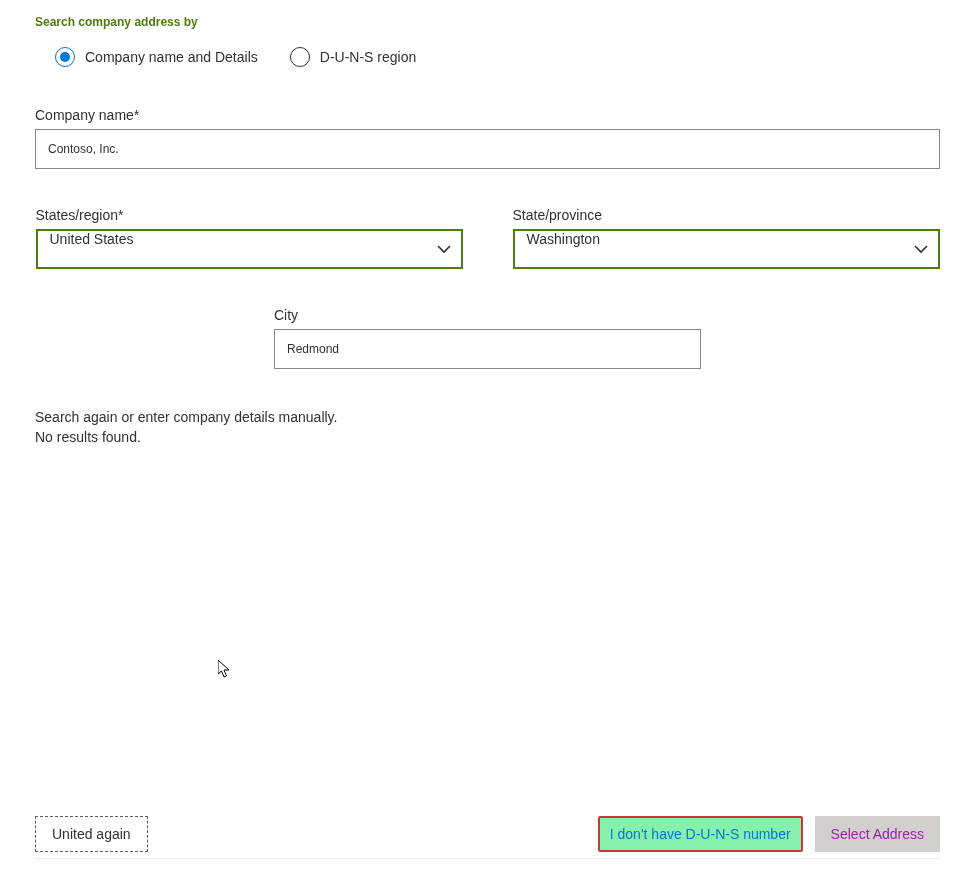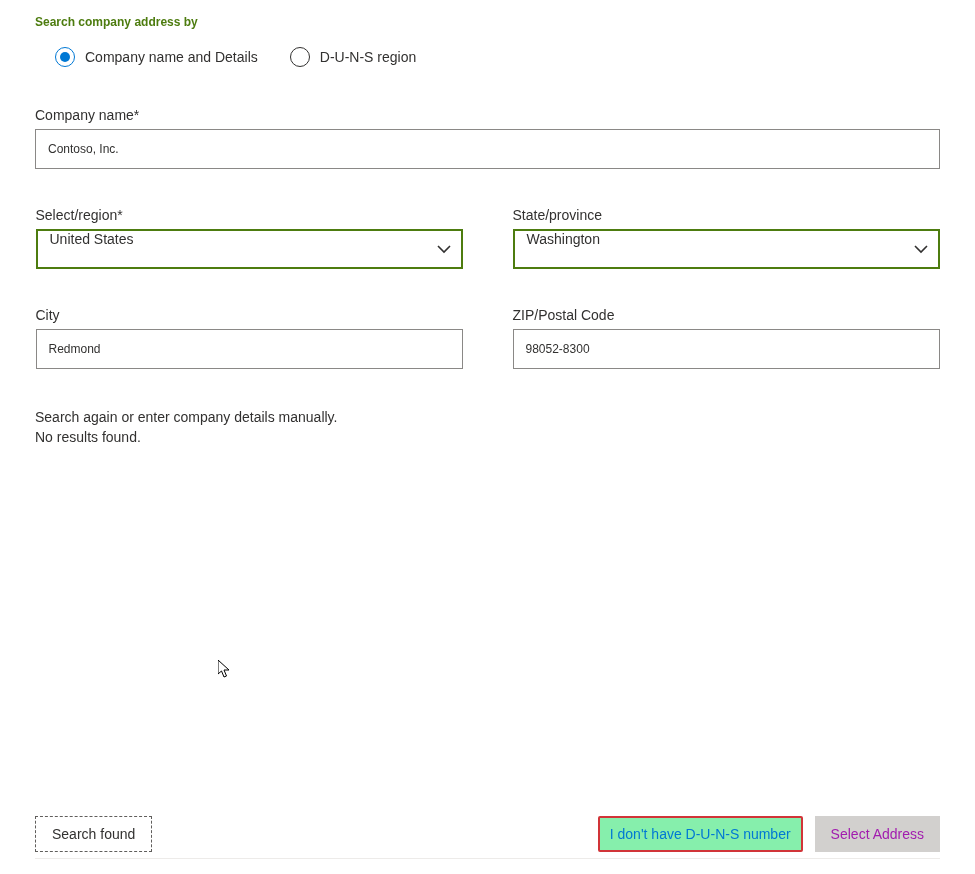--- a/index.html
+++ b/index.html
@@ -190,21 +190,21 @@
 
 <div class="form-row">
   <div class="form-field full">
     <label class="field-label">Company name*</label>
     <input class="text-input" type="text" value="Contoso, Inc." style="">
   </div>
 </div>
 
 <div class="form-row">
   <div class="form-field half">
-    <label class="field-label">Select/region*</label>
+    <label class="field-label">States/region*</label>
     <div class="select-wrap">
       <div class="select-input">United States</div>
       <svg class="chevron" width="14" height="14" viewBox="0 0 14 14">
           <path d="M1 4 L7 10 L13 4" stroke="#323130" stroke-width="1.6" fill="none"></path>
         </svg>
     </div>
   </div>
   <div class="form-field half">
     <label class="field-label">State/province</label>
     <div class="select-wrap">
@@ -214,34 +214,30 @@
         </svg>
     </div>
   </div>
 </div>
 
 <div class="form-row">
   <div class="form-field half">
     <label class="field-label">City</label>
     <input class="text-input" type="text" value="Redmond" style="">
   </div>
-  <div class="form-field half">
-    <label class="field-label">ZIP/Postal Code</label>
-    <input class="text-input" type="text" value="98052-8300" style="">
-  </div>
 </div>
 
 <div class="status-message">
   <div>Search again or enter company details manually.</div>
   <div>No results found.</div>
 </div>
 
 <svg class="cursor" width="16" height="20" viewBox="0 0 16 20">
   <path d="M0 0 L0 14 L3.5 11 L6 17 L8.5 16 L6 10 L11 10 Z" fill="#ffffff" stroke="#000000" stroke-width="1"></path>
 </svg>
 
 <div class="footer">
-  <button class="btn btn-search-again">Search found</button>
+  <button class="btn btn-search-again">United again</button>
   <div class="right-buttons">
     <button class="btn btn-link">I don't have D-U-N-S number</button>
     <button class="btn btn-disabled">Select Address</button>
   </div>
 </div>
 
 </body></html>

